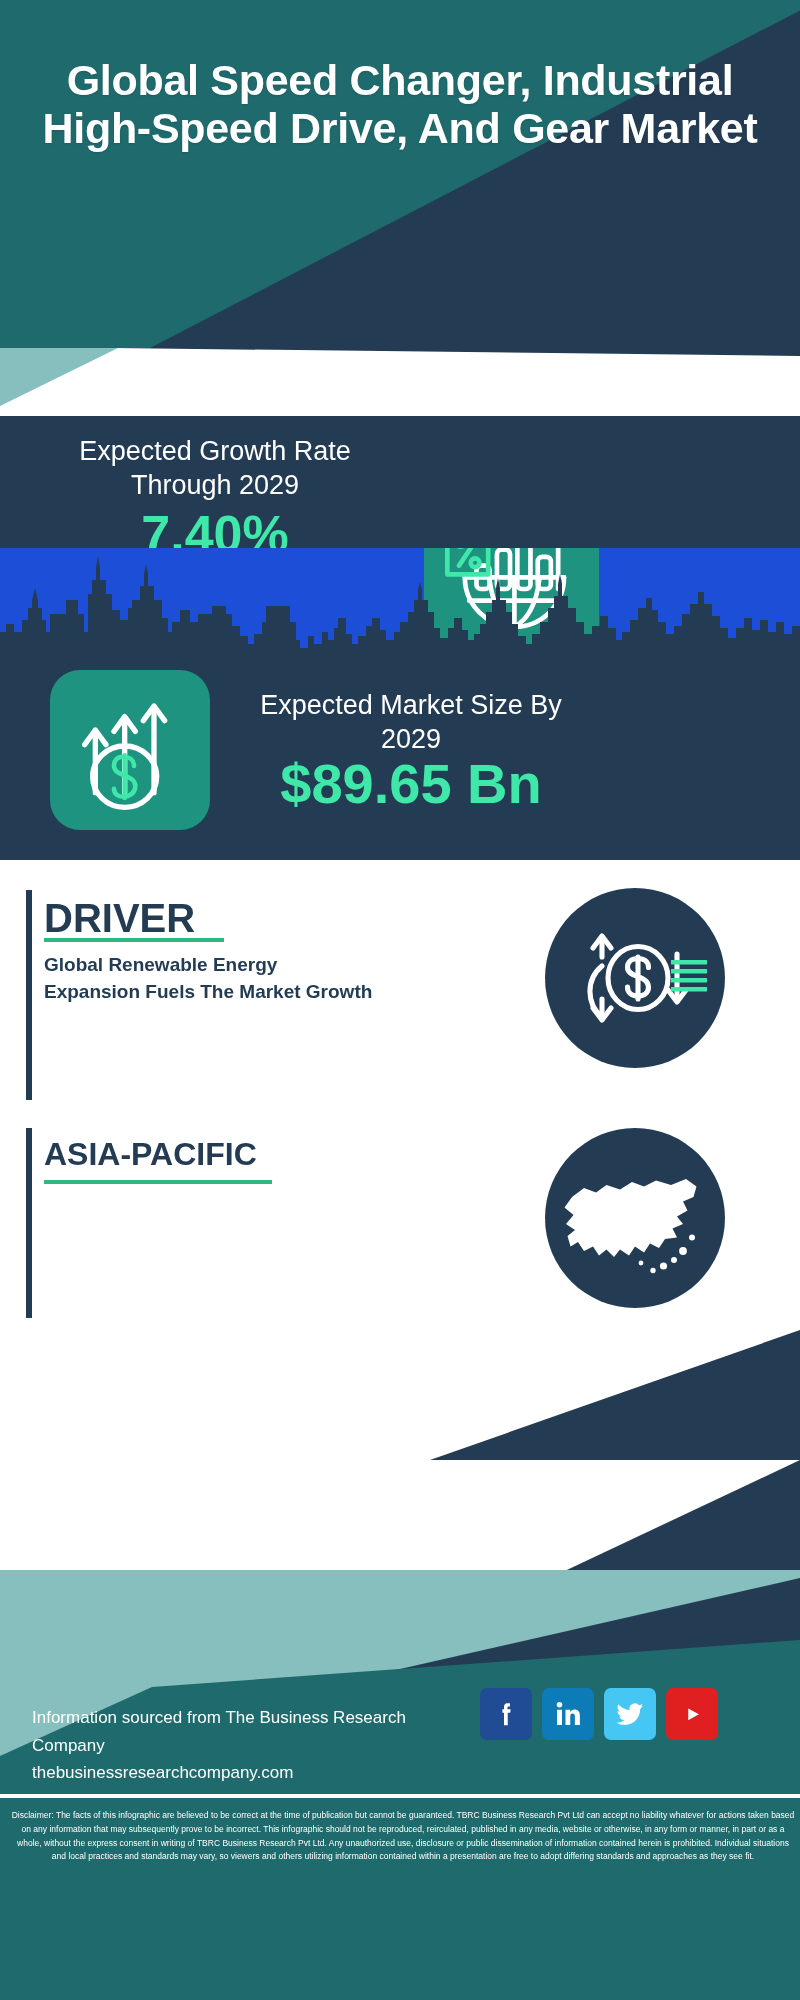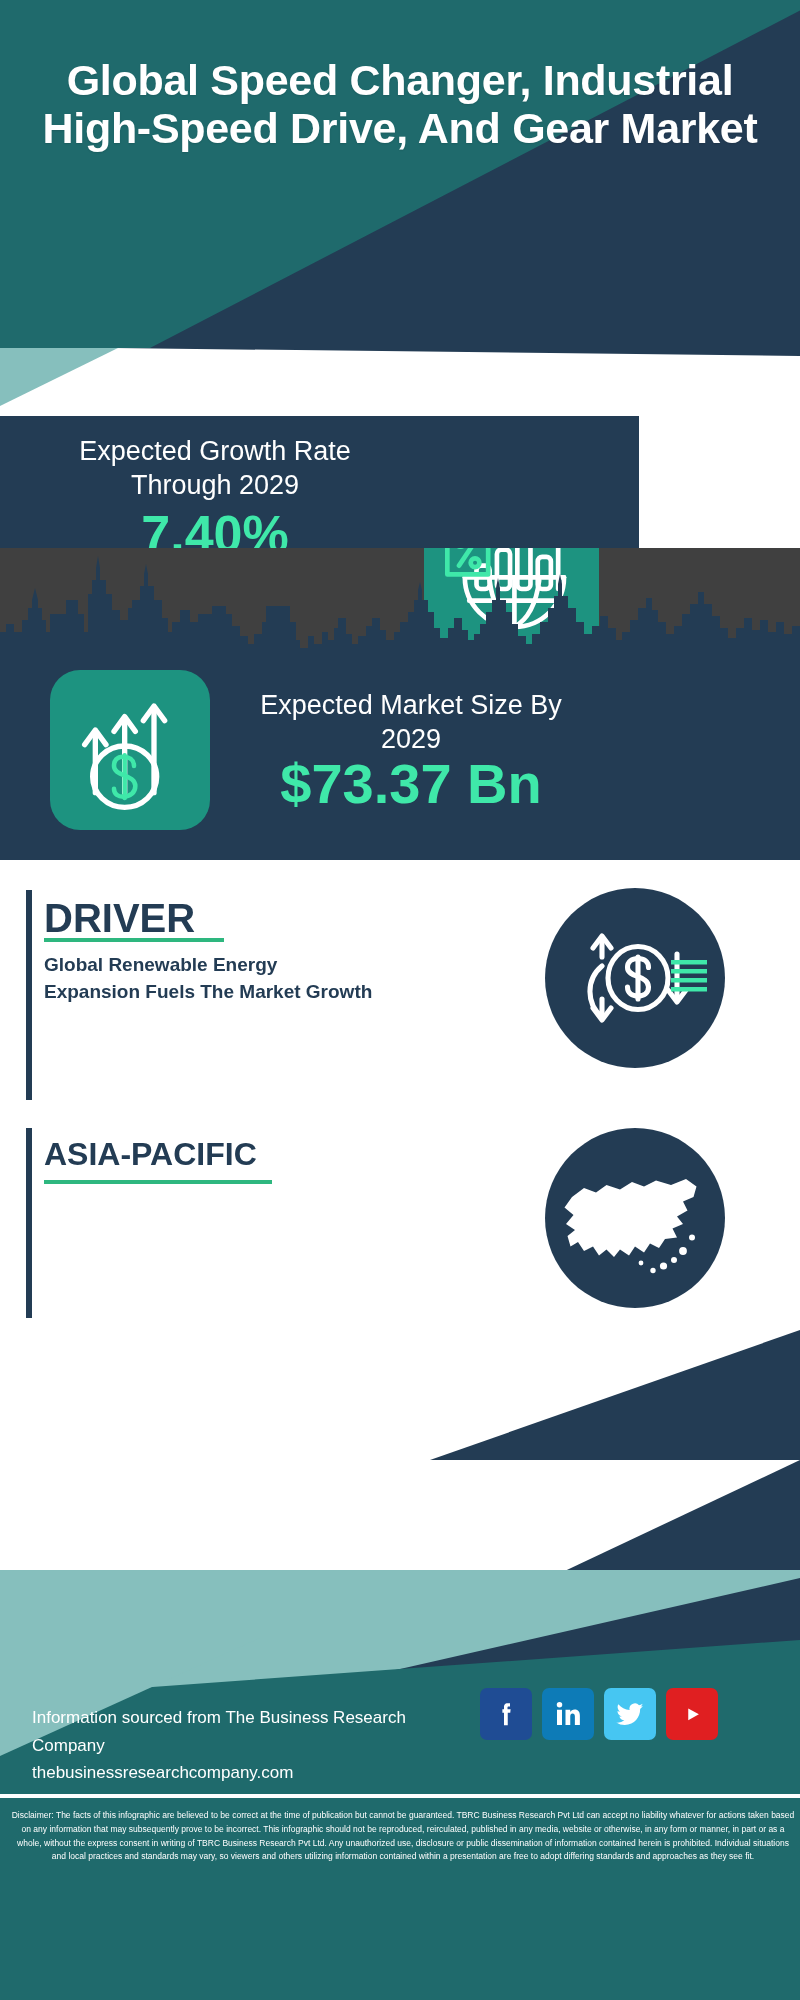--- a/index.html
+++ b/index.html
@@ -40,41 +40,41 @@
     clip-path:polygon(100% 0, 100% 8px, 115px 0);
   }
   .band-teal {
     position:absolute; left:0; top:0; width:250px; height:68px;
     background:#86bfbd;
     clip-path:polygon(0 0, 118px 0, 0 58px);
   }
 
   
   .growth {
-    position:absolute; left:0; top:416px; width:639px; height:132px;
+    position:absolute; left:0; top:416px; width:800px; height:132px;
     background:#233c54;
   }
   .growth-label {
     position:absolute; left:30px; top:18px; width:370px;
     color:#ffffff; font-size:27px; line-height:1.26; text-align:center;
   }
   .growth-value {
     position:absolute; left:30px; top:92px; width:370px;
     color:#3fe8a9; font-size:52px; font-weight:bold; text-align:center;
     line-height:1;
   }
   .growth-icon {
     position:absolute; left:424px; top:-64px; width:175px; height:175px;
     background:#1d9380; border-radius:28px;
   }
 
   
   .skyline-sec {
     position:absolute; left:0; top:548px; width:800px; height:312px;
-    background:#404040; overflow:hidden;
+    background:#1d4ed8; overflow:hidden;
   }
   .skyline-svg { position:absolute; left:0; top:0; width:800px; height:130px; }
   .skyline-fill {
     position:absolute; left:0; top:124px; width:800px; height:190px;
     background:#233c54;
   }
 
   
   .msize-icon {
     position:absolute; left:50px; top:122px; width:160px; height:160px;
@@ -270,21 +270,21 @@
         <ellipse cx="56" cy="80" rx="24" ry="23"></ellipse>
       </g>
       <g fill="none" stroke="#3fe8a9" stroke-width="3.4" stroke-linecap="round" stroke-linejoin="round">
         <path d="M56 64 V96"></path>
         <path d="M63 72 C63 67 59 65 55 65 C50 65 48 68 48 72 C48 80 64 78 64 87 C64 92 60 95 55 95 C51 95 48 93 48 89"></path>
       </g>
     </svg>
   </div>
 
   <div class="msize-label">Expected Market Size By 2029</div>
-  <div class="msize-value">$73.37 Bn</div>
+  <div class="msize-value">$89.65 Bn</div>
 </div>
 
 <div class="info-sec">
 
   <div class="bar" style="left:26px; top:30px; height:210px;"></div>
   <div class="card-title" style="left:44px; top:36px; font-size:40px;">DRIVER</div>
   <div class="card-rule" style="left:44px; top:78px; width:180px;"></div>
   <div class="card-body" style="left:44px; top:92px; width:330px;">Global Renewable Energy Expansion Fuels The Market Growth</div>
 
   <div class="circle-icon" style="left:545px; top:28px; width:180px; height:180px;">

